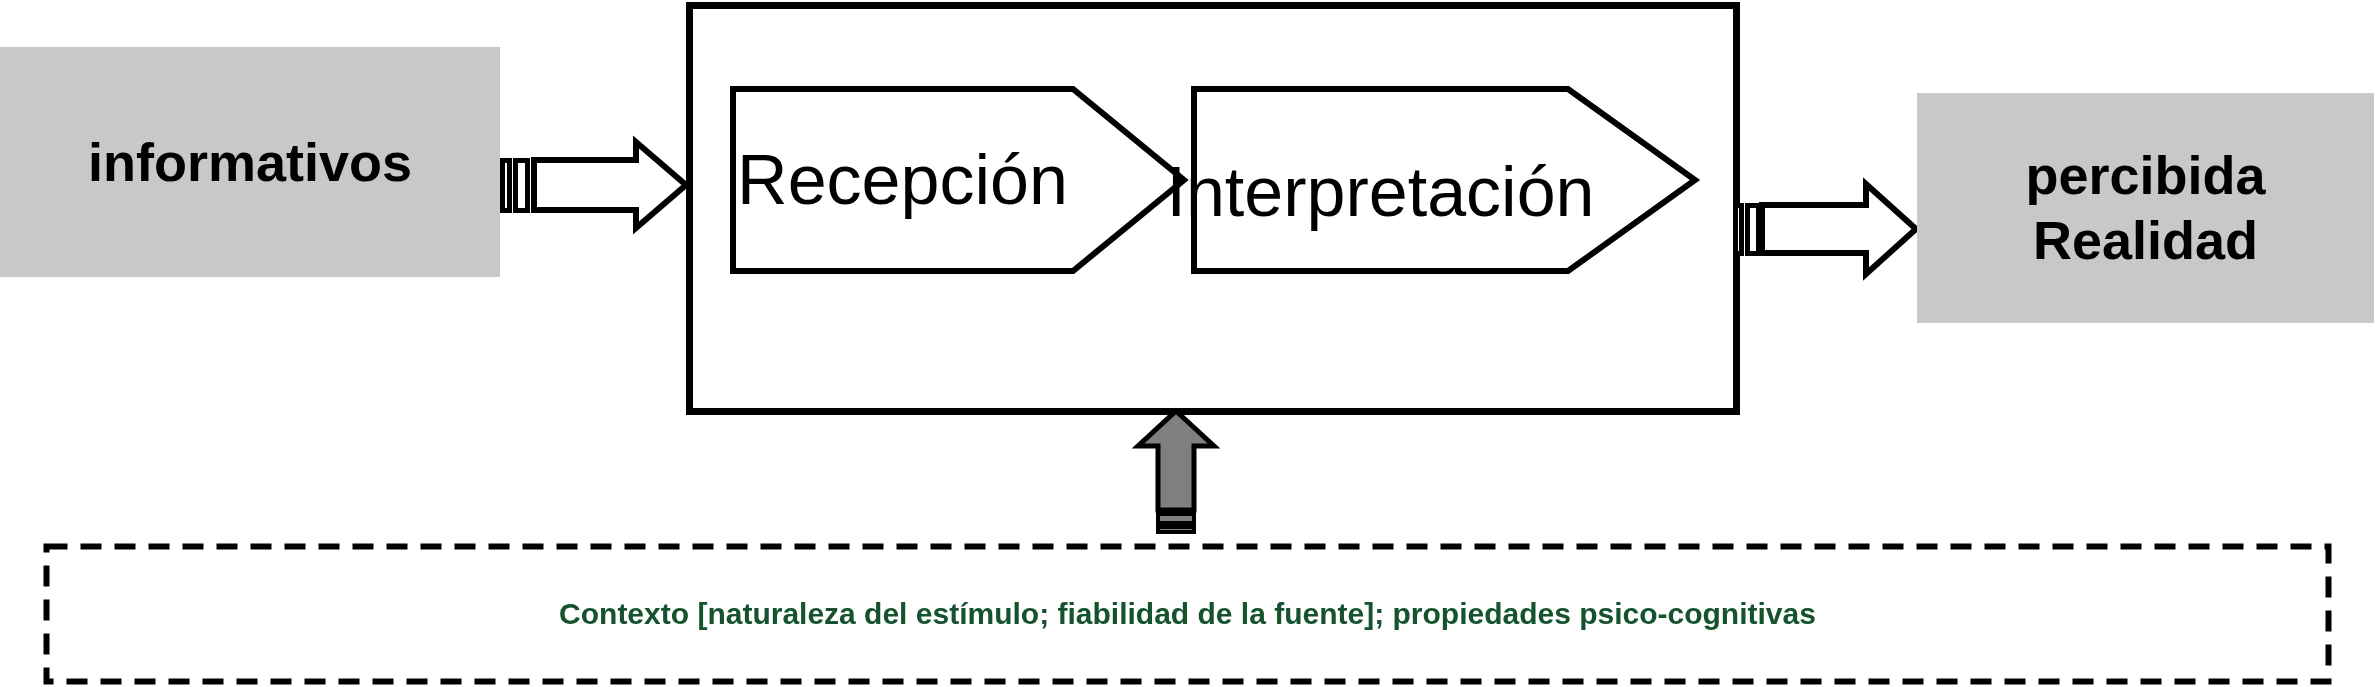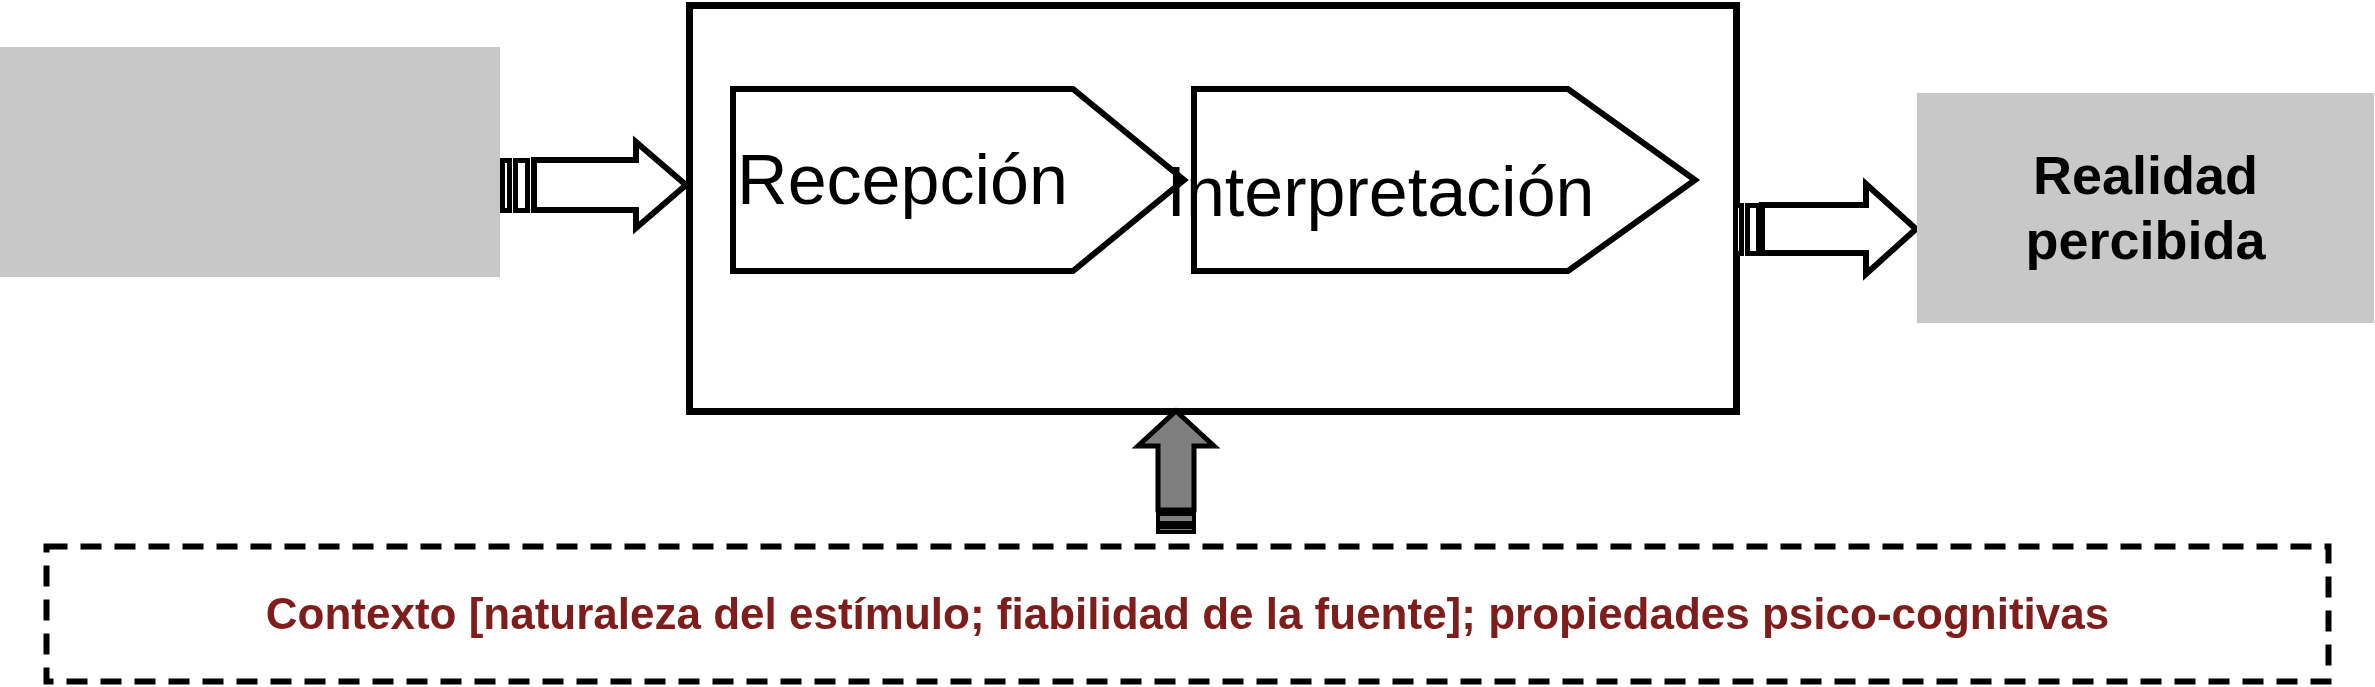--- a/index.html
+++ b/index.html
@@ -20,31 +20,32 @@
   .container-box{
     border:7px solid var(--outline);
     background:var(--background);
   }
   .chevron-label{
     display:flex;align-items:center;justify-content:center;
     font-weight:normal;font-size:70px;color:#000;white-space:nowrap;
   }
   .context-label{
     display:flex;align-items:center;justify-content:center;
-    font-weight:bold;font-size:44px;color:#7f1d1d;white-space:nowrap;text-align:center;
+    font-weight:bold;font-size:30px;color:#14532d;white-space:nowrap;text-align:center;
   }
   svg{display:block;overflow:visible;}
   .shape-white{fill:var(--background);stroke:var(--outline);}
   .shape-gray{fill:var(--arrow-fill);stroke:var(--outline);}
   .dash-rect{fill:none;stroke:var(--outline);}
 </style>
 </head>
 <body>
 
 <div class="abs gray-box" style="left:0;top:47;width:500px;height:230px;left:0px;top:47px;">
+  <div>informativos</div>
 </div>
 
 <svg class="abs" style="left:500px;top:138px;" width="190" height="94" viewBox="0 0 190 94">
   <rect class="shape-white" x="2.5" y="22.5" width="7" height="50" stroke-width="5"></rect>
   <rect class="shape-white" x="15.5" y="22.5" width="12" height="50" stroke-width="5"></rect>
   <polygon class="shape-white" stroke-width="6" points="34,22 136,22 136,4 186,47 136,90 136,72 34,72"></polygon>
 </svg>
 
 <div class="abs container-box" style="left:686px;top:2px;width:1054px;height:413px;"></div>
 
@@ -58,22 +59,22 @@
 </svg>
 <div class="abs chevron-label" style="left:1193px;top:100px;width:375px;height:184px;">Interpretación</div>
 
 <svg class="abs" style="left:1733px;top:178px;" width="186" height="102" viewBox="0 0 186 102">
   <rect class="shape-white" x="2.5" y="27.5" width="6" height="48" stroke-width="5"></rect>
   <rect class="shape-white" x="14.5" y="27.5" width="11" height="48" stroke-width="5"></rect>
   <polygon class="shape-white" stroke-width="6" points="29,27 133,27 133,6 183,51 133,96 133,75 29,75"></polygon>
 </svg>
 
 <div class="abs gray-box" style="left:1917px;top:93px;width:457px;height:230px;">
+  <div>percibida</div>
   <div>Realidad</div>
-  <div>percibida</div>
 </div>
 
 <svg class="abs" style="left:1134px;top:408px;" width="84" height="126" viewBox="0 0 84 126">
   <polygon class="shape-gray" stroke-width="5" points="42,3 80,38 60,38 60,102 24,102 24,38 4,38"></polygon>
   <rect class="shape-gray" x="24" y="106" width="36" height="9" stroke-width="4"></rect>
   <rect class="shape-gray" x="24" y="119" width="36" height="5" stroke-width="4"></rect>
 </svg>
 
 <svg class="abs" style="left:42px;top:542px;" width="2291" height="144" viewBox="0 0 2291 144">
   <rect class="dash-rect" x="4.5" y="4.5" width="2282" height="135" stroke-width="6" stroke-dasharray="21 13"></rect>

